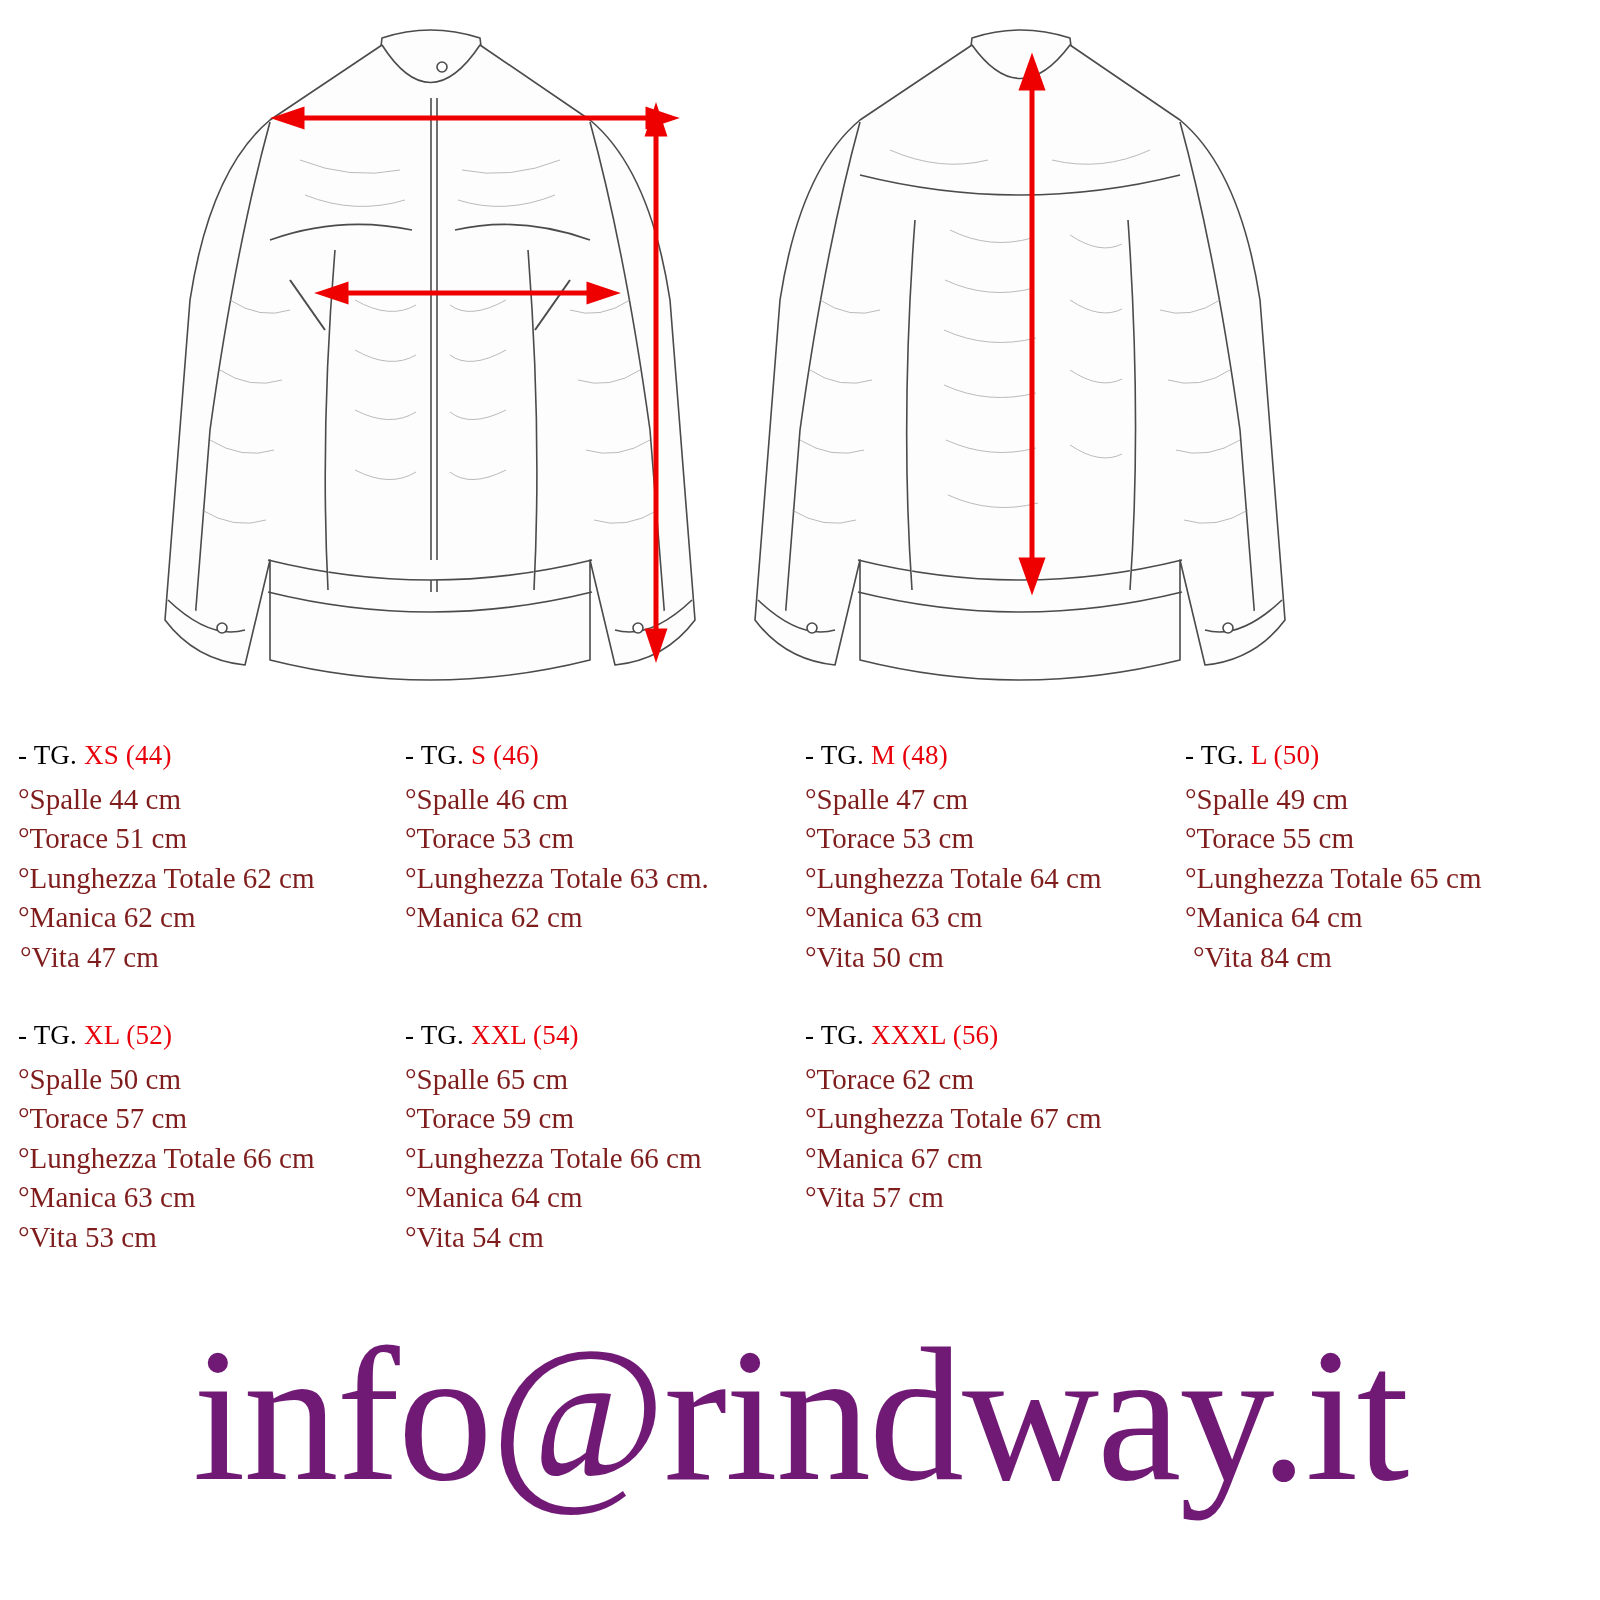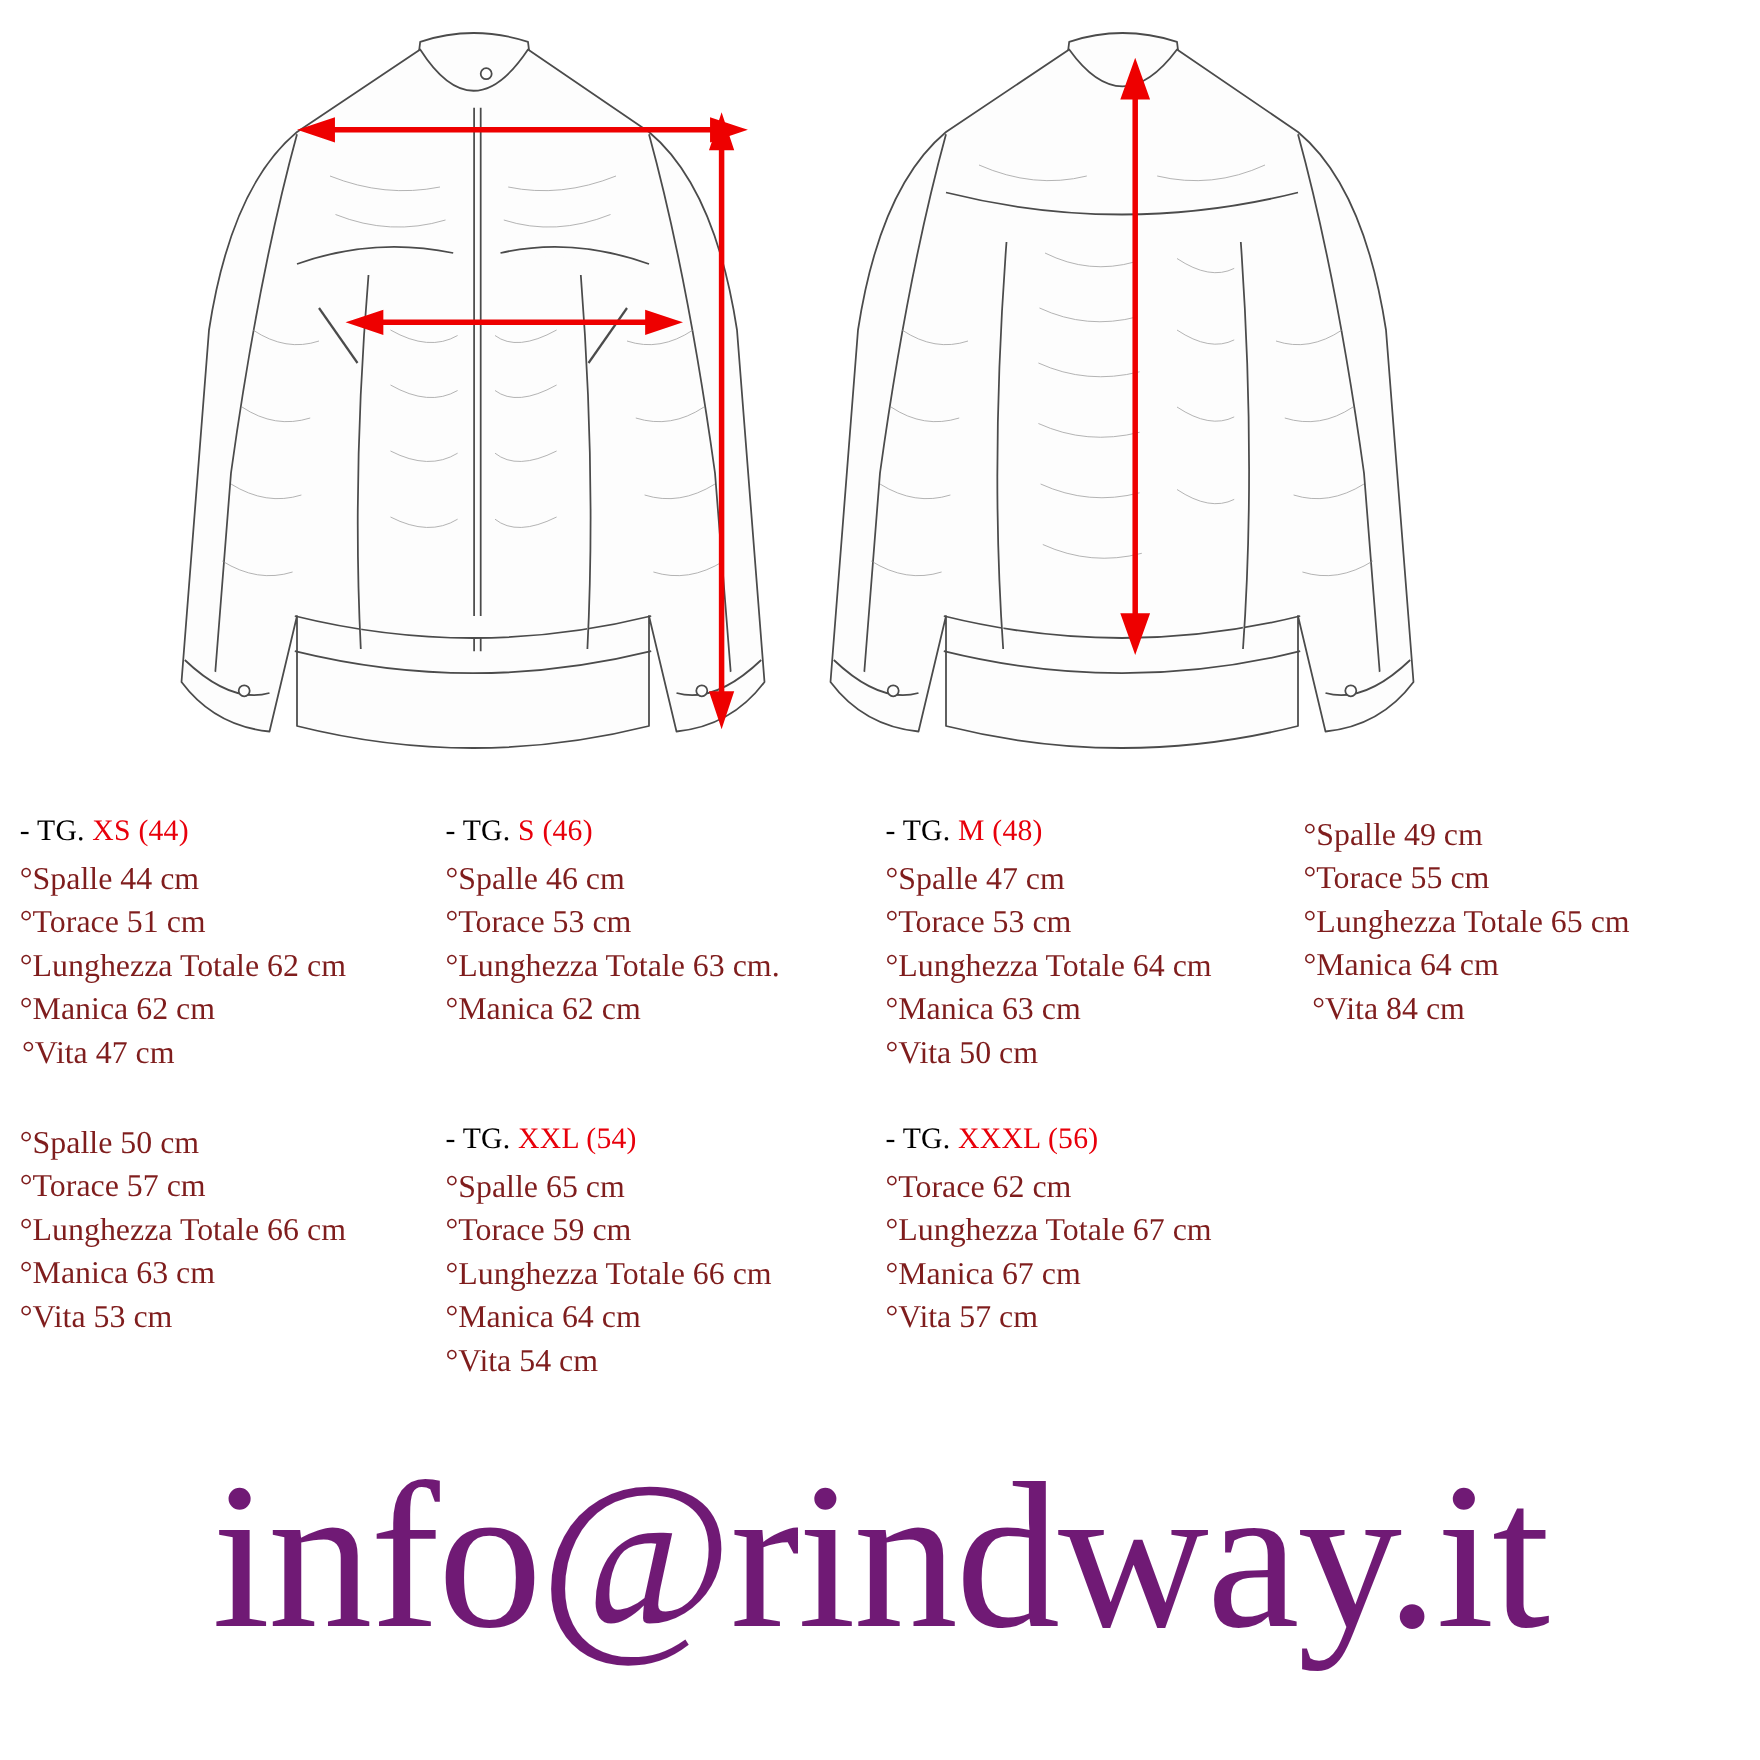--- a/index.html
+++ b/index.html
@@ -260,31 +260,39 @@
           <span class="code">M (48)</span>
         </div>
         <div class="line">°Spalle 47 cm</div>
         <div class="line">°Torace 53 cm</div>
         <div class="line">°Lunghezza Totale 64 cm</div>
         <div class="line">°Manica 63 cm</div>
         <div class="line">°Vita  50 cm</div>
       </div>
 
       <div class="size-block c3">
+        <div class="title">
+          <span>- TG.</span>
+          <span class="code">L (50)</span>
+        </div>
         <div class="line">°Spalle 49 cm</div>
         <div class="line">°Torace 55 cm</div>
         <div class="line">°Lunghezza Totale 65 cm</div>
         <div class="line">°Manica 64 cm</div>
         <div class="line ind-2"> °Vita 84 cm</div>
       </div>
     </div>
 
     <div class="size-row">
 
       <div class="size-block c0">
+        <div class="title">
+          <span>- TG.</span>
+          <span class="code">XL (52)</span>
+        </div>
         <div class="line">°Spalle 50 cm</div>
         <div class="line">°Torace 57 cm</div>
         <div class="line">°Lunghezza Totale 66 cm</div>
         <div class="line">°Manica 63 cm</div>
         <div class="line">°Vita  53 cm</div>
       </div>
 
       <div class="size-block c1">
         <div class="title">
           <span>- TG.</span>

